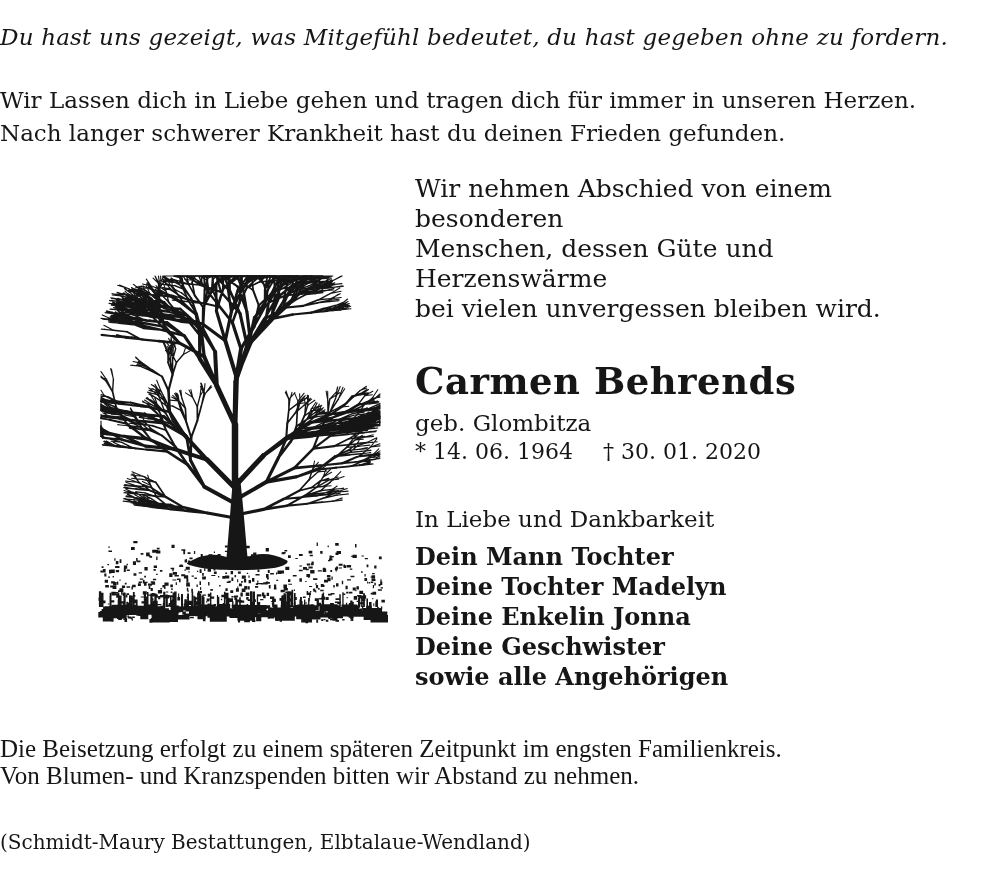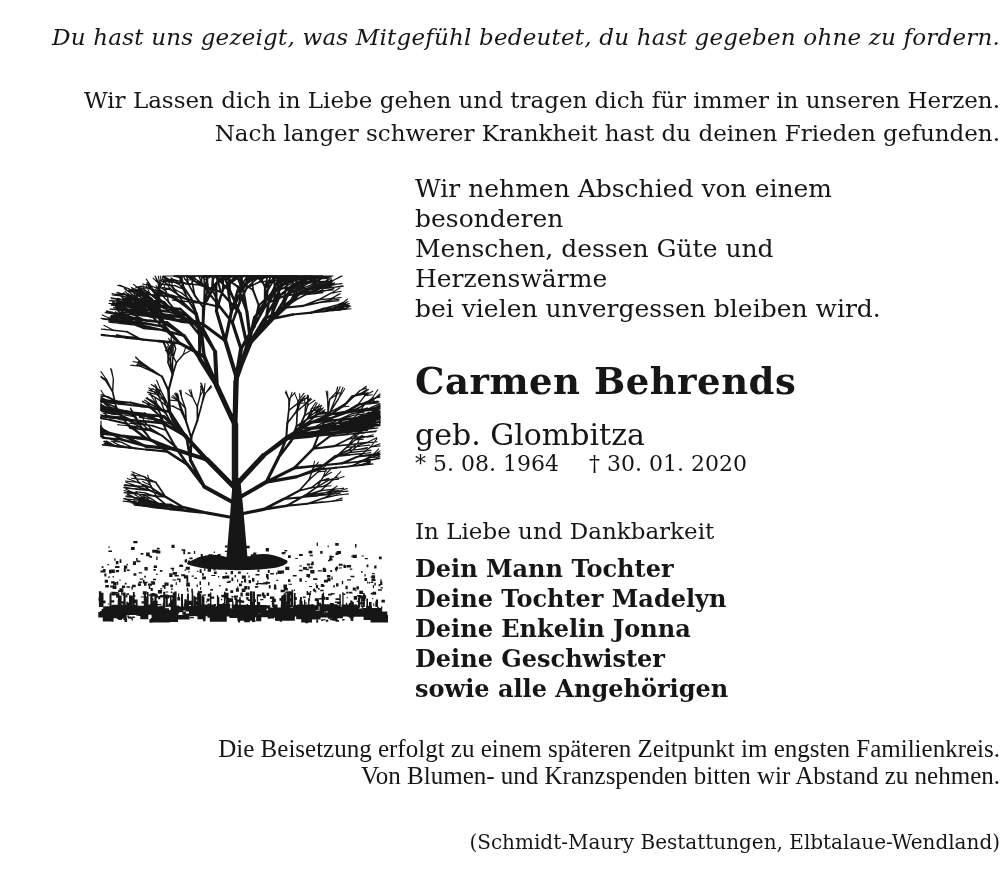--- a/index.html
+++ b/index.html
@@ -5,21 +5,21 @@
 <style>
   html,body{margin:0;padding:0;background:#ffffff;}
   .notice{
     position:relative;
     width:1000px;height:876px;
     background:#ffffff;
     color:#161616;
     font-family:"DejaVu Serif", serif;
     overflow:hidden;
   }
-  .center{left:0;right:0;text-align:right;padding-left:24px;}
+  .center{left:0;right:0;text-align:left;}
   .abs{position:absolute;}
 
   .quote{
     top:24px;
     font-style:italic;
     font-size:23px;
     letter-spacing:.2px;
   }
   .intro{
     top:84px;
@@ -35,21 +35,21 @@
   .rightcol{
     left:415px;top:174px;width:520px;
   }
   .farewell{font-size:25px;line-height:30px;}
   .name{
     margin-top:34px;
     font-size:37px;line-height:46px;
     font-weight:bold;
     letter-spacing:.5px;
   }
-  .maiden{margin-top:17px;font-size:30px;line-height:28px;}
+  .maiden{margin-top:5px;font-size:23px;line-height:28px;}
   .dates{font-size:22px;line-height:29px;}
   .dates .birth{margin-right:30px;}
   .tribute{margin-top:38px;font-size:23px;line-height:30px;}
   .mourners{margin-top:8px;font-size:24px;line-height:30px;font-weight:bold;}
 
   .service{
     top:666px;
     font-family:"Liberation Serif", serif;
     font-size:25px;line-height:32px;
   }
@@ -94,21 +94,21 @@
 
   <div class="abs rightcol">
     <div class="farewell">
       <div>Wir nehmen Abschied von einem besonderen</div>
       <div>Menschen, dessen Güte und Herzenswärme</div>
       <div>bei vielen unvergessen bleiben wird.</div>
     </div>
     <div class="name">Carmen Behrends</div>
     <div class="maiden">geb. Glombitza</div>
     <div class="dates">
-      <span class="birth">* 5. 08. 1964</span><span>† 30. 01. 2020</span>
+      <span class="birth">* 14. 06. 1964</span><span>† 30. 01. 2020</span>
     </div>
     <div class="tribute">In Liebe und Dankbarkeit</div>
     <div class="mourners">
       <div>Dein Mann Tochter</div>
       <div>Deine Tochter Madelyn</div>
       <div>Deine Enkelin Jonna</div>
       <div>Deine Geschwister</div>
       <div>sowie alle Angehörigen</div>
     </div>
   </div>

